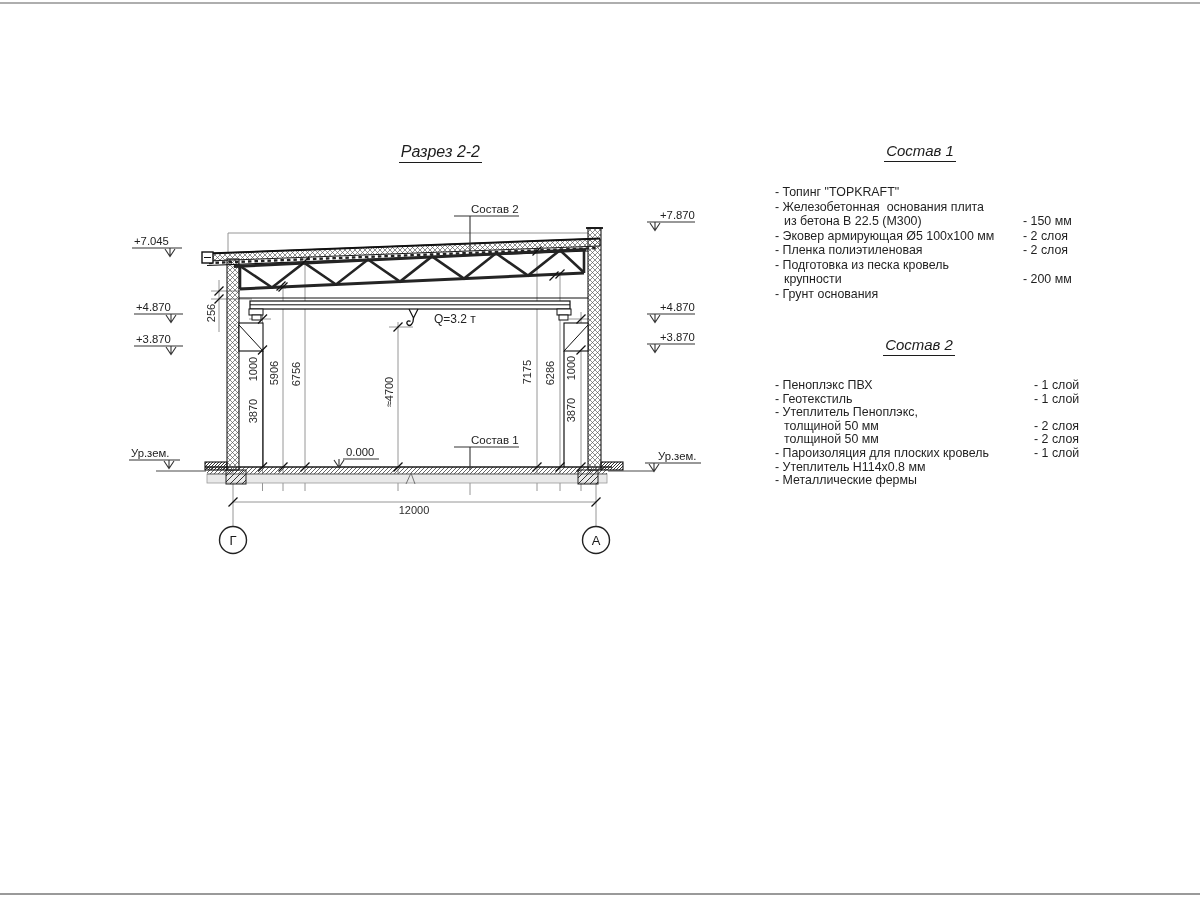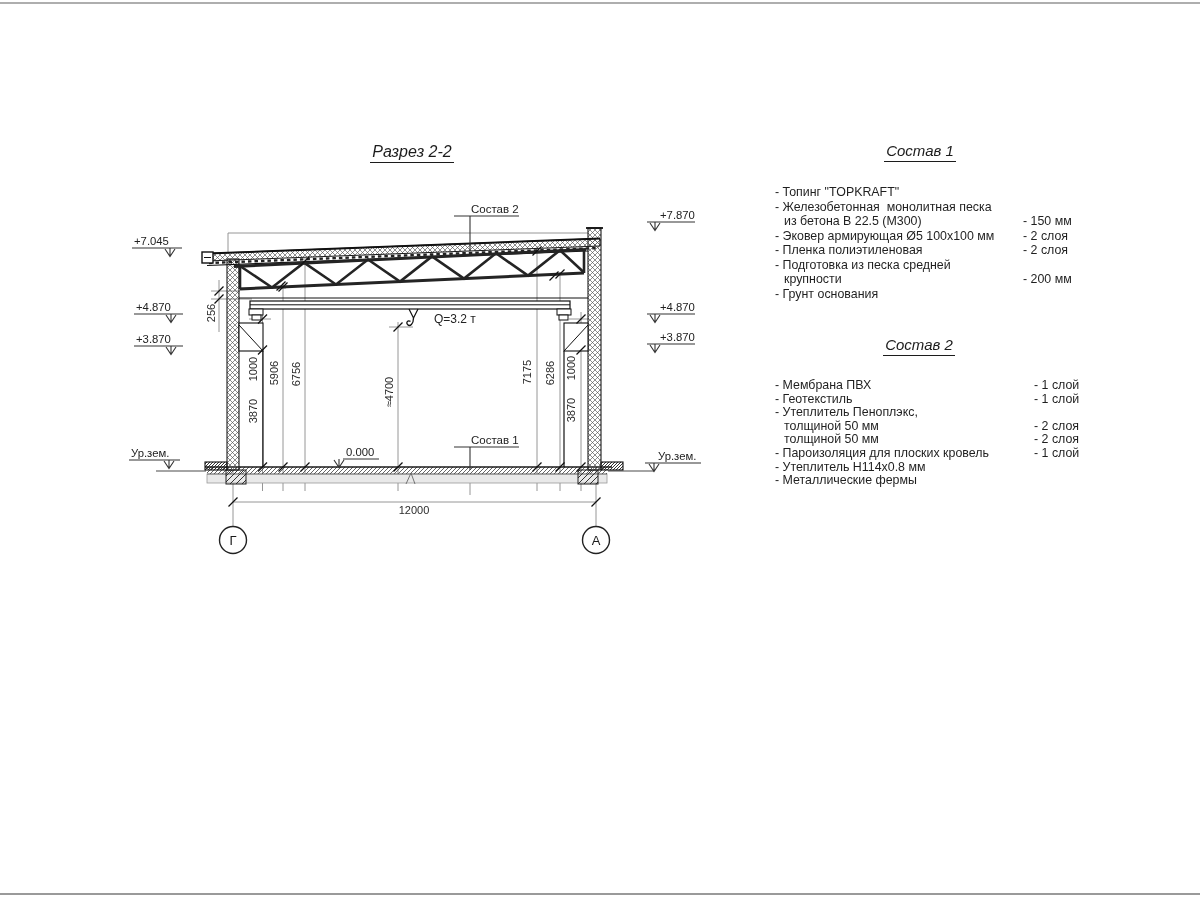--- a/index.html
+++ b/index.html
@@ -3,21 +3,21 @@
 <meta charset="utf-8">
 <style>
   html,body { margin:0; padding:0; }
   body {
     width:1200px; height:900px; position:relative; overflow:hidden;
     background:#ffffff; font-family:"Liberation Sans", sans-serif; color:#1f1f1f;
   }
   .edge-top    { position:absolute; top:2px; left:0; width:1200px; height:2px; background:#aeaeae; }
   .edge-bottom { position:absolute; top:893px; left:0; width:1200px; height:2px; background:#9a9a9a; }
 
-  .dwg-title { position:absolute; left:332px; top:143px; width:160px; text-align:center;
+  .dwg-title { position:absolute; left:322px; top:143px; width:160px; text-align:right;
                font-size:16px; font-style:italic; color:#1c1c1c; }
   .dwg-title span, .spec-heading span { border-bottom:1.4px solid #1c1c1c; padding:0 2px 2px 2px; }
 
   .spec-heading { position:absolute; width:142px; text-align:center; font-size:15px;
                   font-style:italic; color:#1c1c1c; }
   #heading1 { left:849px; top:142px; }
   #heading2 { left:848px; top:336px; }
 
   .spec-list { position:absolute; }
   #list1 { left:775px; top:185px; width:315px; font-size:12.4px; line-height:14.5px; }
@@ -238,55 +238,55 @@
 
 <div class="spec-heading" id="heading1">
   <span>Состав 1</span>
 </div>
 <div class="spec-list" id="list1">
   <div class="spec-row">
     <span class="itm">- Топинг "TOPKRAFT"</span>
     <span class="val"></span>
   </div>
   <div class="spec-row">
-    <span class="itm">- Железобетонная  монолитная песка</span>
+    <span class="itm">- Железобетонная  основания плита</span>
     <span class="val"></span>
   </div>
   <div class="spec-row cont">
     <span class="itm">из бетона В 22.5 (М300)</span>
     <span class="val">- 150 мм</span>
   </div>
   <div class="spec-row">
     <span class="itm">- Эковер армирующая Ø5 100x100 мм</span>
     <span class="val">- 2 слоя</span>
   </div>
   <div class="spec-row">
     <span class="itm">- Пленка полиэтиленовая</span>
     <span class="val">- 2 слоя</span>
   </div>
   <div class="spec-row">
-    <span class="itm">- Подготовка из песка средней</span>
+    <span class="itm">- Подготовка из песка кровель</span>
     <span class="val"></span>
   </div>
   <div class="spec-row cont">
     <span class="itm">крупности</span>
     <span class="val">- 200 мм</span>
   </div>
   <div class="spec-row">
     <span class="itm">- Грунт основания</span>
     <span class="val"></span>
   </div>
 </div>
 
 <div class="spec-heading" id="heading2">
   <span>Состав 2</span>
 </div>
 <div class="spec-list" id="list2">
   <div class="spec-row">
-    <span class="itm">- Мембрана ПВХ</span>
+    <span class="itm">- Пеноплэкс ПВХ</span>
     <span class="val">- 1 слой</span>
   </div>
   <div class="spec-row">
     <span class="itm">- Геотекстиль</span>
     <span class="val">- 1 слой</span>
   </div>
   <div class="spec-row">
     <span class="itm">- Утеплитель Пеноплэкс,</span>
     <span class="val"></span>
   </div>

